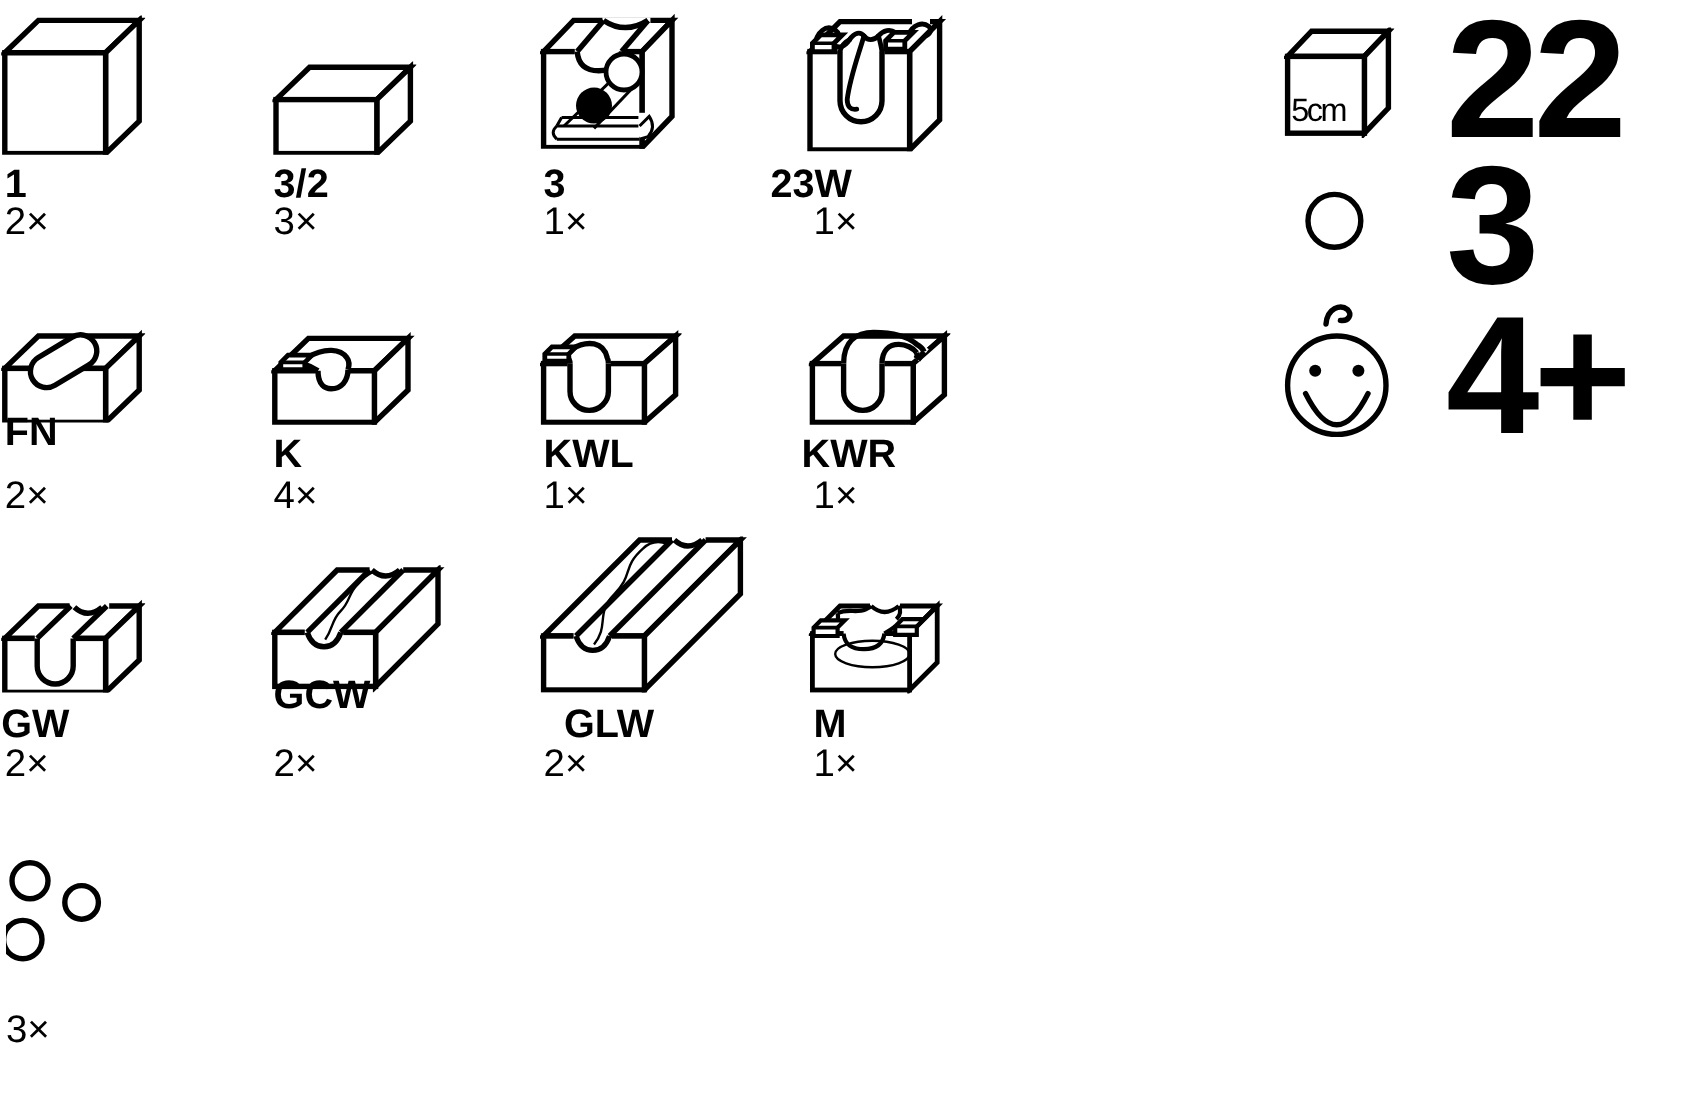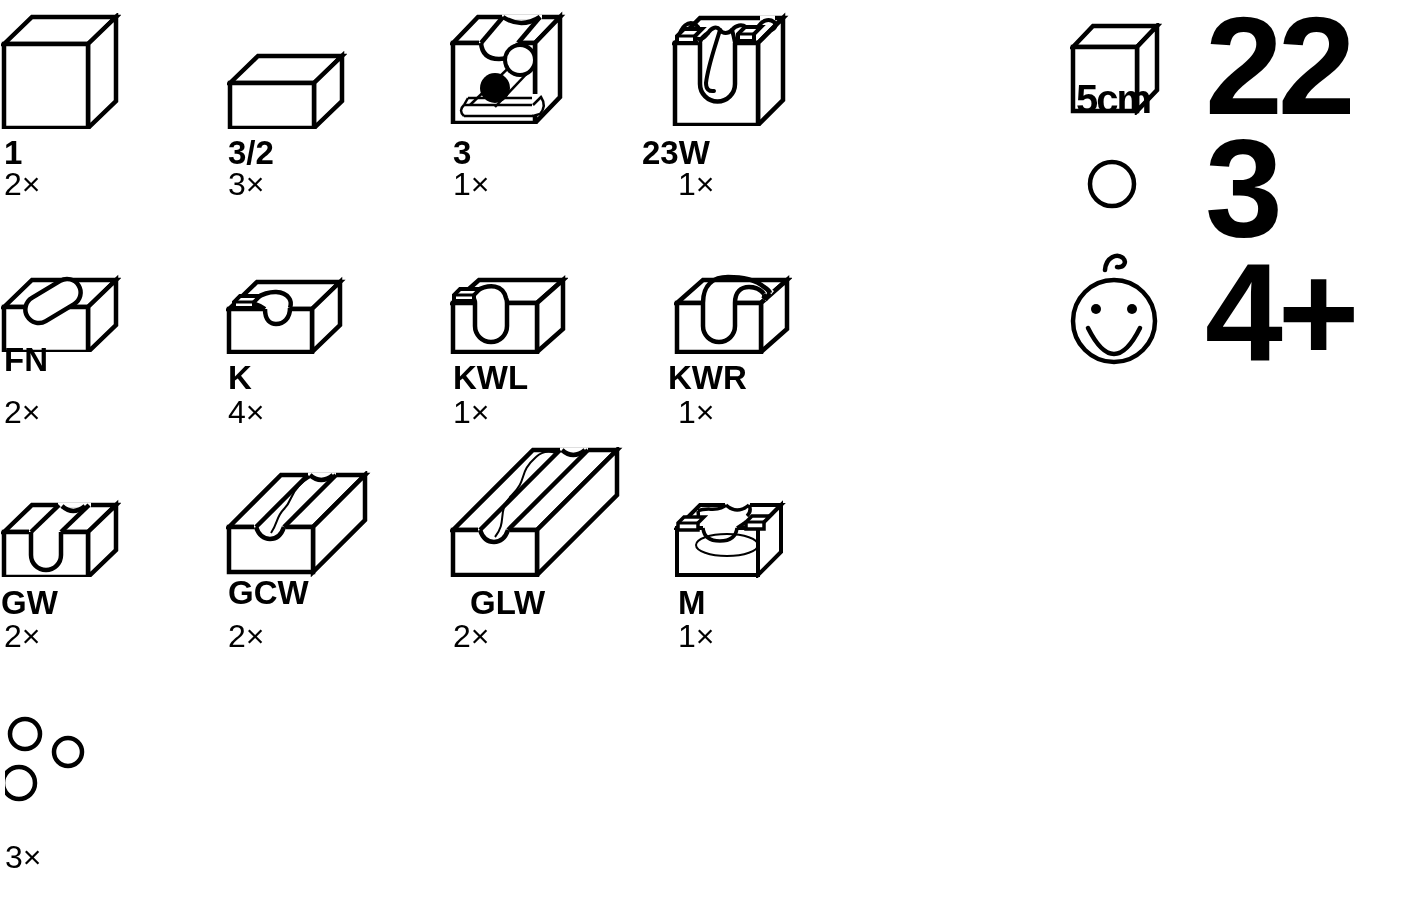--- a/index.html
+++ b/index.html
@@ -1,21 +1,21 @@
 <!DOCTYPE html>
 <html><head>
 <meta charset="utf-8">
 <style>
   html,body{margin:0;padding:0;background:#fff;}
   body{width:1414px;height:915px;position:relative;font-family:"Liberation Sans",sans-serif;color:#000;overflow:hidden;}
   .icon{position:absolute;}
   .code{position:absolute;font-weight:700;font-size:33px;line-height:1;}
   .count{position:absolute;font-weight:400;font-size:32px;line-height:1;}
   .bignum{position:absolute;font-weight:700;font-size:140px;line-height:1;letter-spacing:-5px;}
-  .cm{position:absolute;font-weight:700;font-size:40px;line-height:1;letter-spacing:-2px;}
+  .cm{position:absolute;font-weight:400;font-size:27px;line-height:1;letter-spacing:-2px;}
   svg{display:block;}
 </style>
 </head>
 <body>
 
 <div>
 
   <div class="icon" style="left:1px;top:13px">
     <svg width="120" height="116" viewBox="0 0 120 116">
       <g stroke="#000" stroke-width="4.5" fill="#fff">
@@ -208,21 +208,21 @@
       <rect x="82" y="1.5" width="28" height="5" fill="#fff"></rect>
       <g stroke="#000" stroke-width="4.5" fill="none">
         <path d="M30,56 L82,4"></path>
         <path d="M58,56 L110,4"></path>
         <path d="M30,56 Q34,68 44,68 Q54,68 58,56"></path>
         <path d="M84,4 Q95,14 107,4"></path>
       </g>
       <path d="M45,62 C52,52 50,46 58,38 C66,30 64,24 72,16 C76,11 80,8 86,5" stroke="#000" stroke-width="2" fill="none"></path>
     </svg>
   </div>
-  <div class="code" style="left:228px;top:576px">GCW</div>
+  <div class="code" style="left:228px;top:562px">GCW</div>
   <div class="count" style="left:228px;top:620px">2×</div>
 
   <div class="icon" style="left:450px;top:447px">
     <svg width="200" height="130" viewBox="0 0 200 130">
       <g stroke="#000" stroke-width="4.5" fill="#fff">
         <polygon points="3,83 83,3 167,3 87,83"></polygon>
         <polygon points="87,83 167,3 167,48 87,128"></polygon>
         <rect x="3" y="83" width="84" height="45"></rect>
       </g>
       <rect x="28" y="80" width="32" height="6" fill="#fff"></rect>

